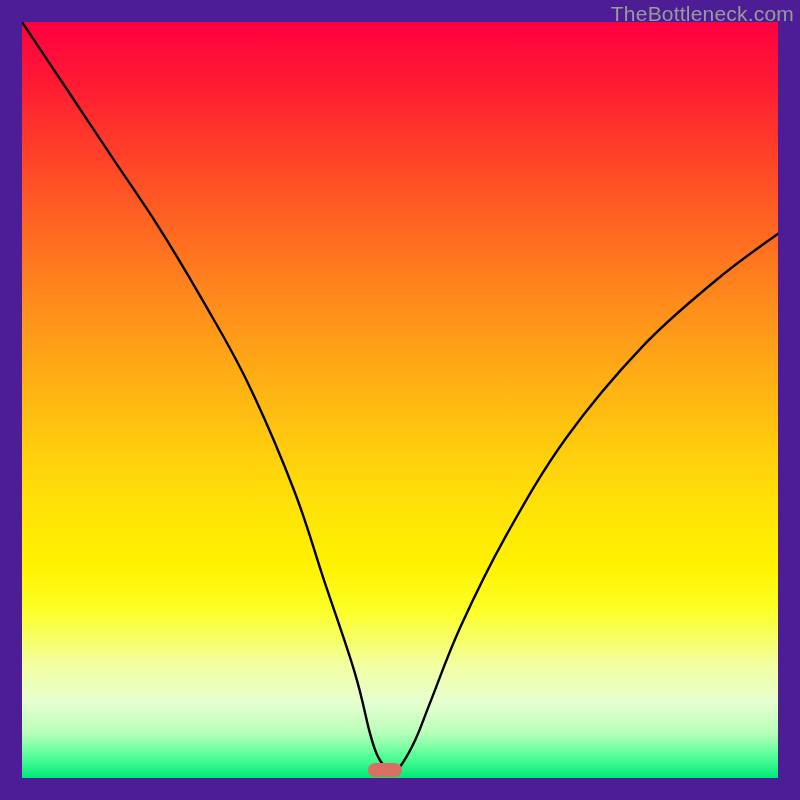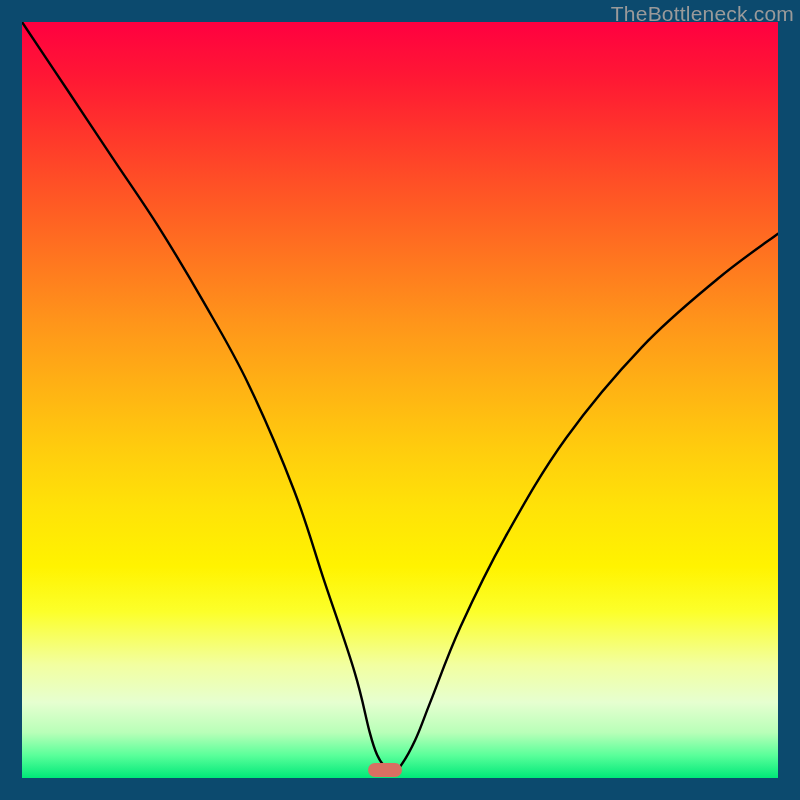--- a/index.html
+++ b/index.html
@@ -8,21 +8,21 @@
     width: 800px;
     height: 800px;
     overflow: hidden;
     background: #000;
     font-family: Arial, Helvetica, sans-serif;
   }
   .frame {
     position: relative;
     width: 800px;
     height: 800px;
-    background: #0c4a6e;
+    background: #4c1d95;
   }
   .plot-area {
     position: absolute;
     left: 22px;
     top: 22px;
     width: 756px;
     height: 756px;
     
     background: linear-gradient(
       to bottom,

